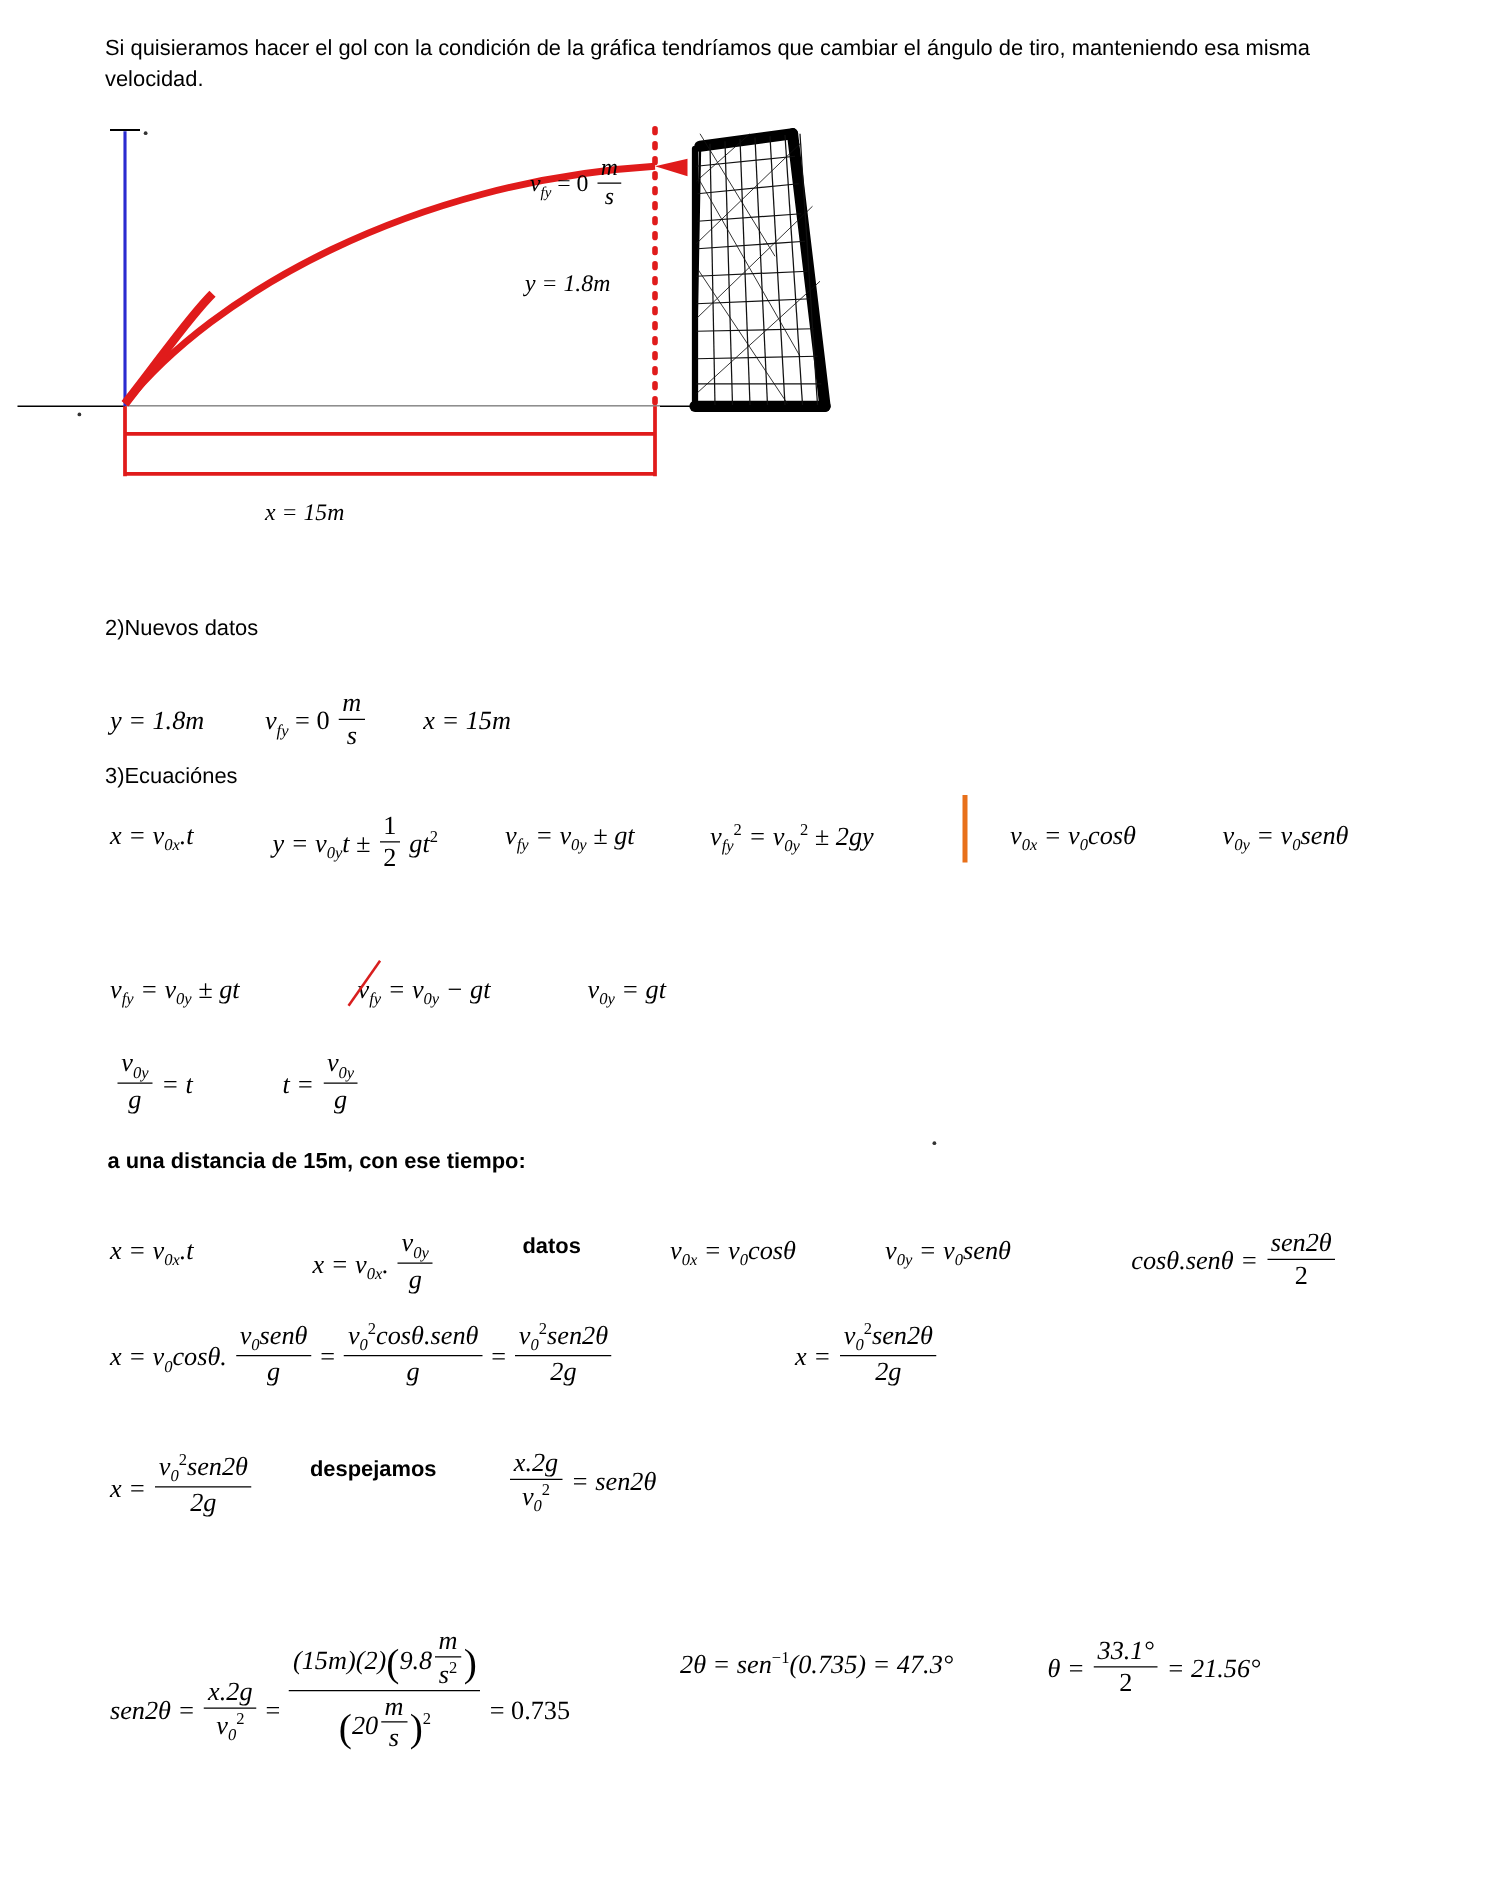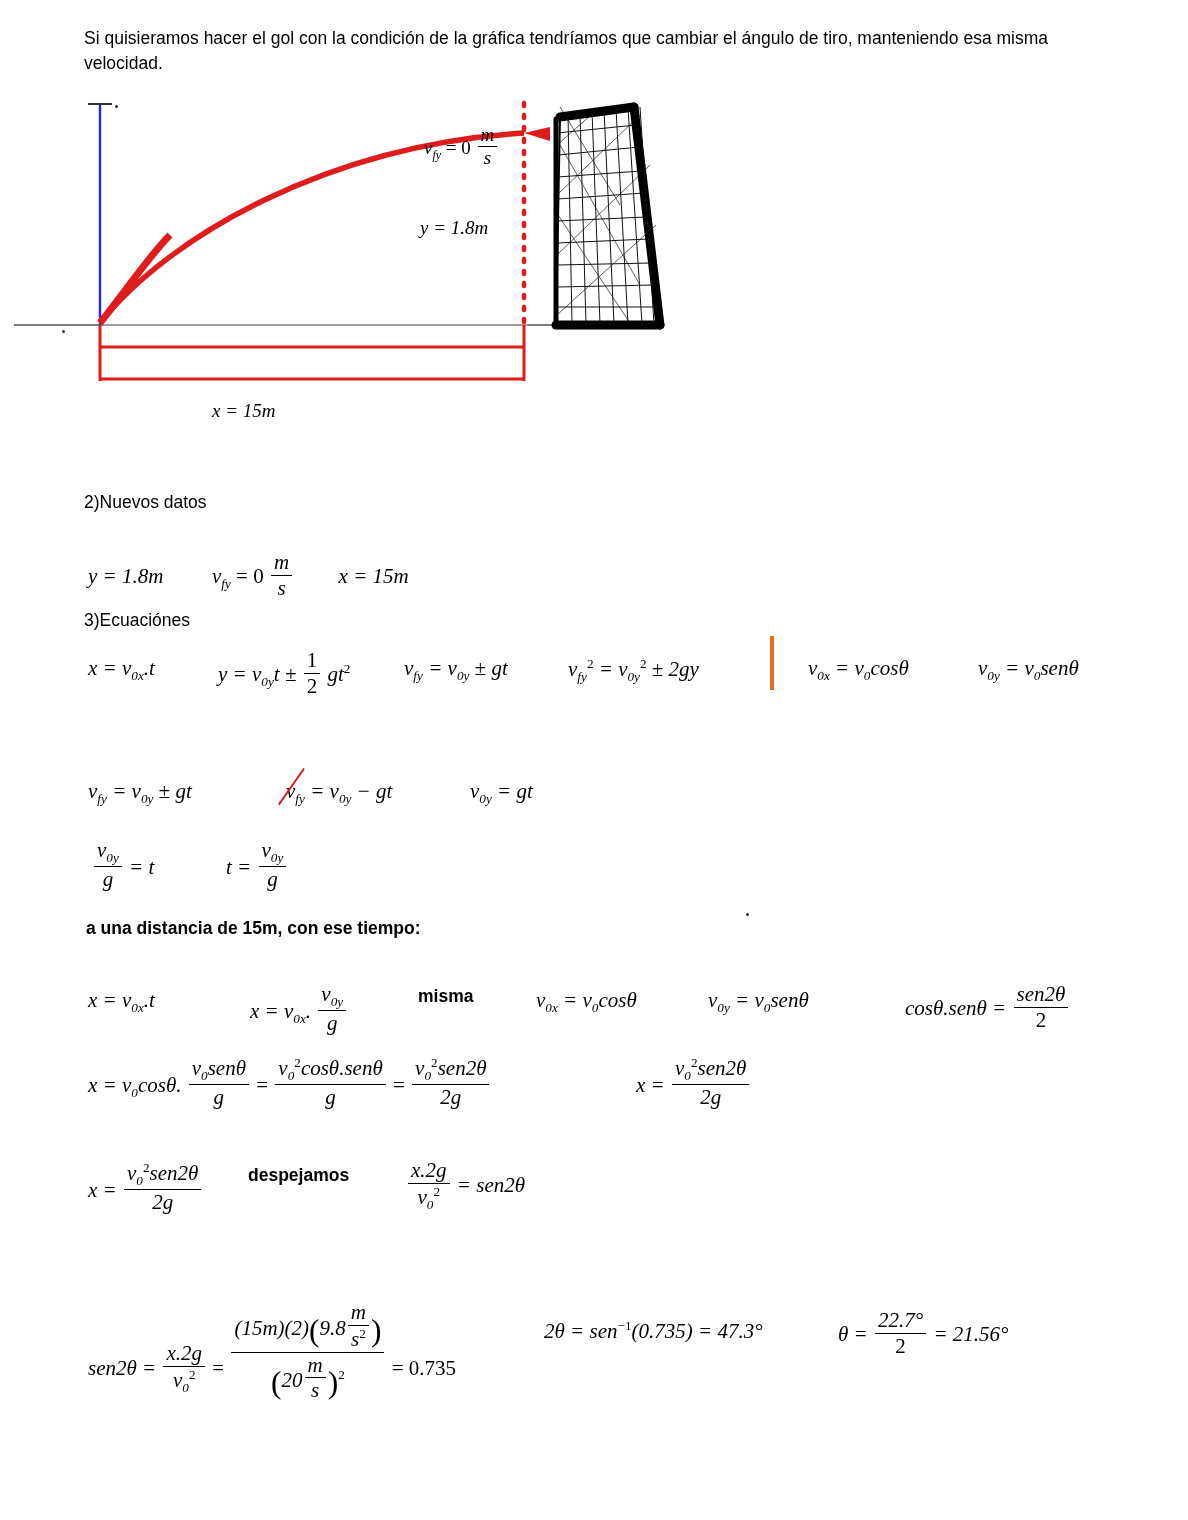--- a/index.html
+++ b/index.html
@@ -220,21 +220,21 @@
 
   <div class="eqrow" style="left:88px; top:988px;">
     <span class="it">x = v</span><sub class="s">0x</sub><span class="it">.t</span>
   </div>
 
   <div class="eqrow" style="left:250px; top:982px;">
     <span class="it">x = v</span><sub class="s">0x</sub><span class="it">.</span>
     <span class="frac"><span class="num"><span class="it">v</span><sub class="s">0y</sub></span><span class="den it">g</span></span>
   </div>
 
-  <div class="eqrow plain" style="left:418px; top:986px; font-weight:bold;">misma</div>
+  <div class="eqrow plain" style="left:418px; top:986px; font-weight:bold;">datos</div>
 
   <div class="eqrow" style="left:536px; top:988px;">
     <span class="it">v</span><sub class="s">0x</sub>
     <span class="it">= v</span><sub class="s">0</sub><span class="it">cosθ</span>
   </div>
 
   <div class="eqrow" style="left:708px; top:988px;">
     <span class="it">v</span><sub class="s">0y</sub>
     <span class="it">= v</span><sub class="s">0</sub><span class="it">senθ</span>
   </div>
@@ -284,17 +284,17 @@
     </span>
     <span>= 0.735</span>
   </div>
 
   <div class="eqrow" style="left:544px; top:1318px;">
     <span class="it">2θ = sen</span><sup class="s">−1</sup><span class="it">(0.735) = 47.3°</span>
   </div>
 
   <div class="eqrow" style="left:838px; top:1308px;">
     <span class="it">θ =</span>
-    <span class="frac"><span class="num it">22.7°</span><span class="den">2</span></span>
+    <span class="frac"><span class="num it">33.1°</span><span class="den">2</span></span>
     <span class="it">= 21.56°</span>
   </div>
 
 </div>
 
 </body></html>

